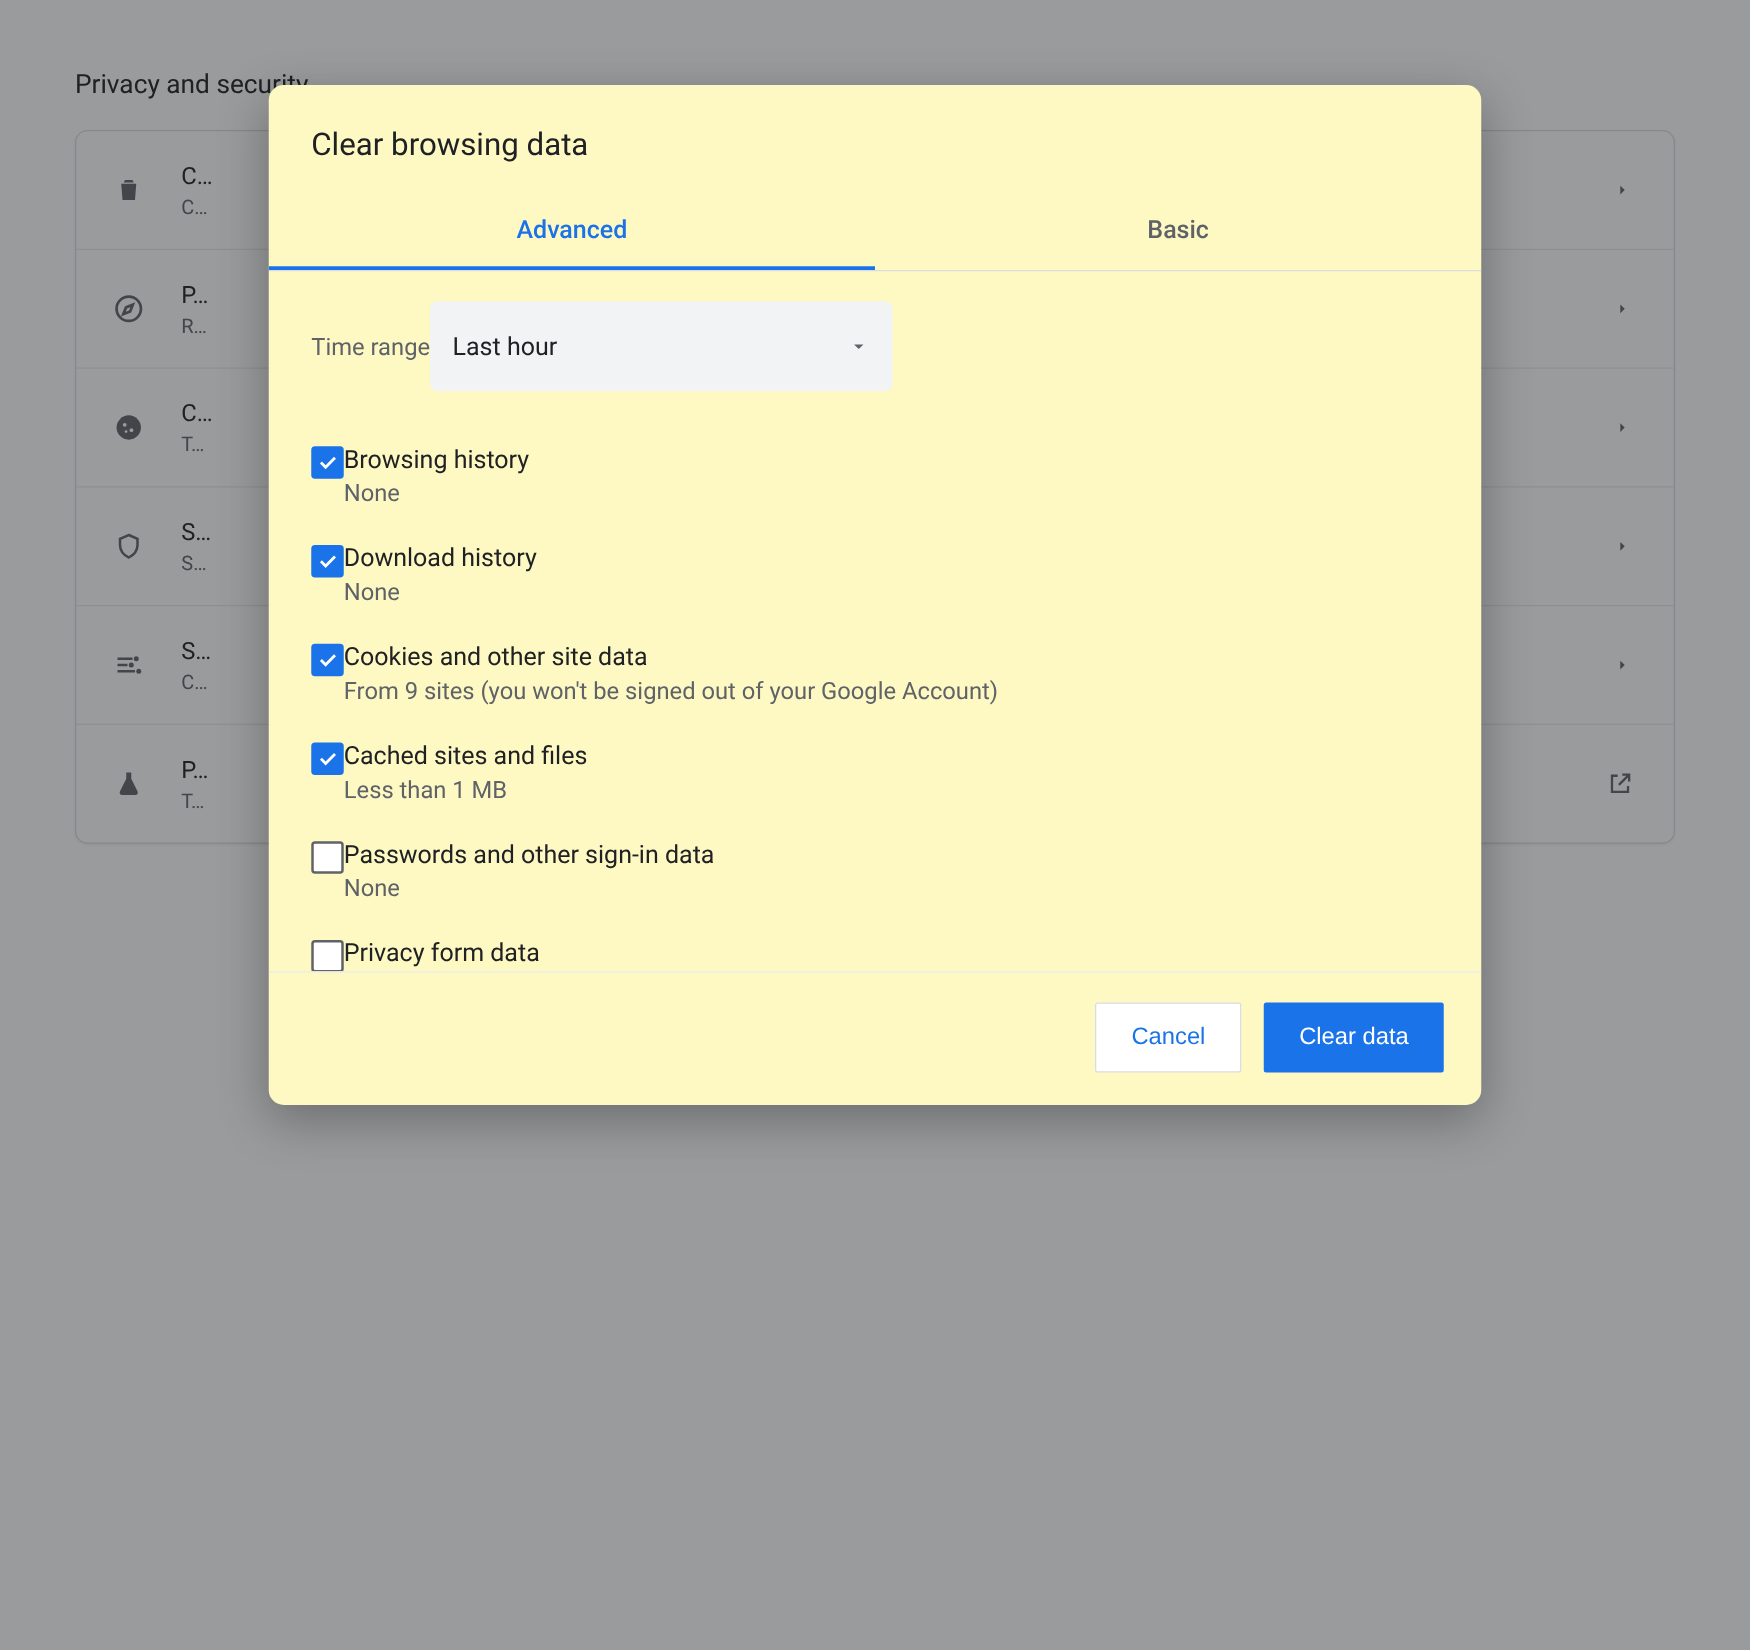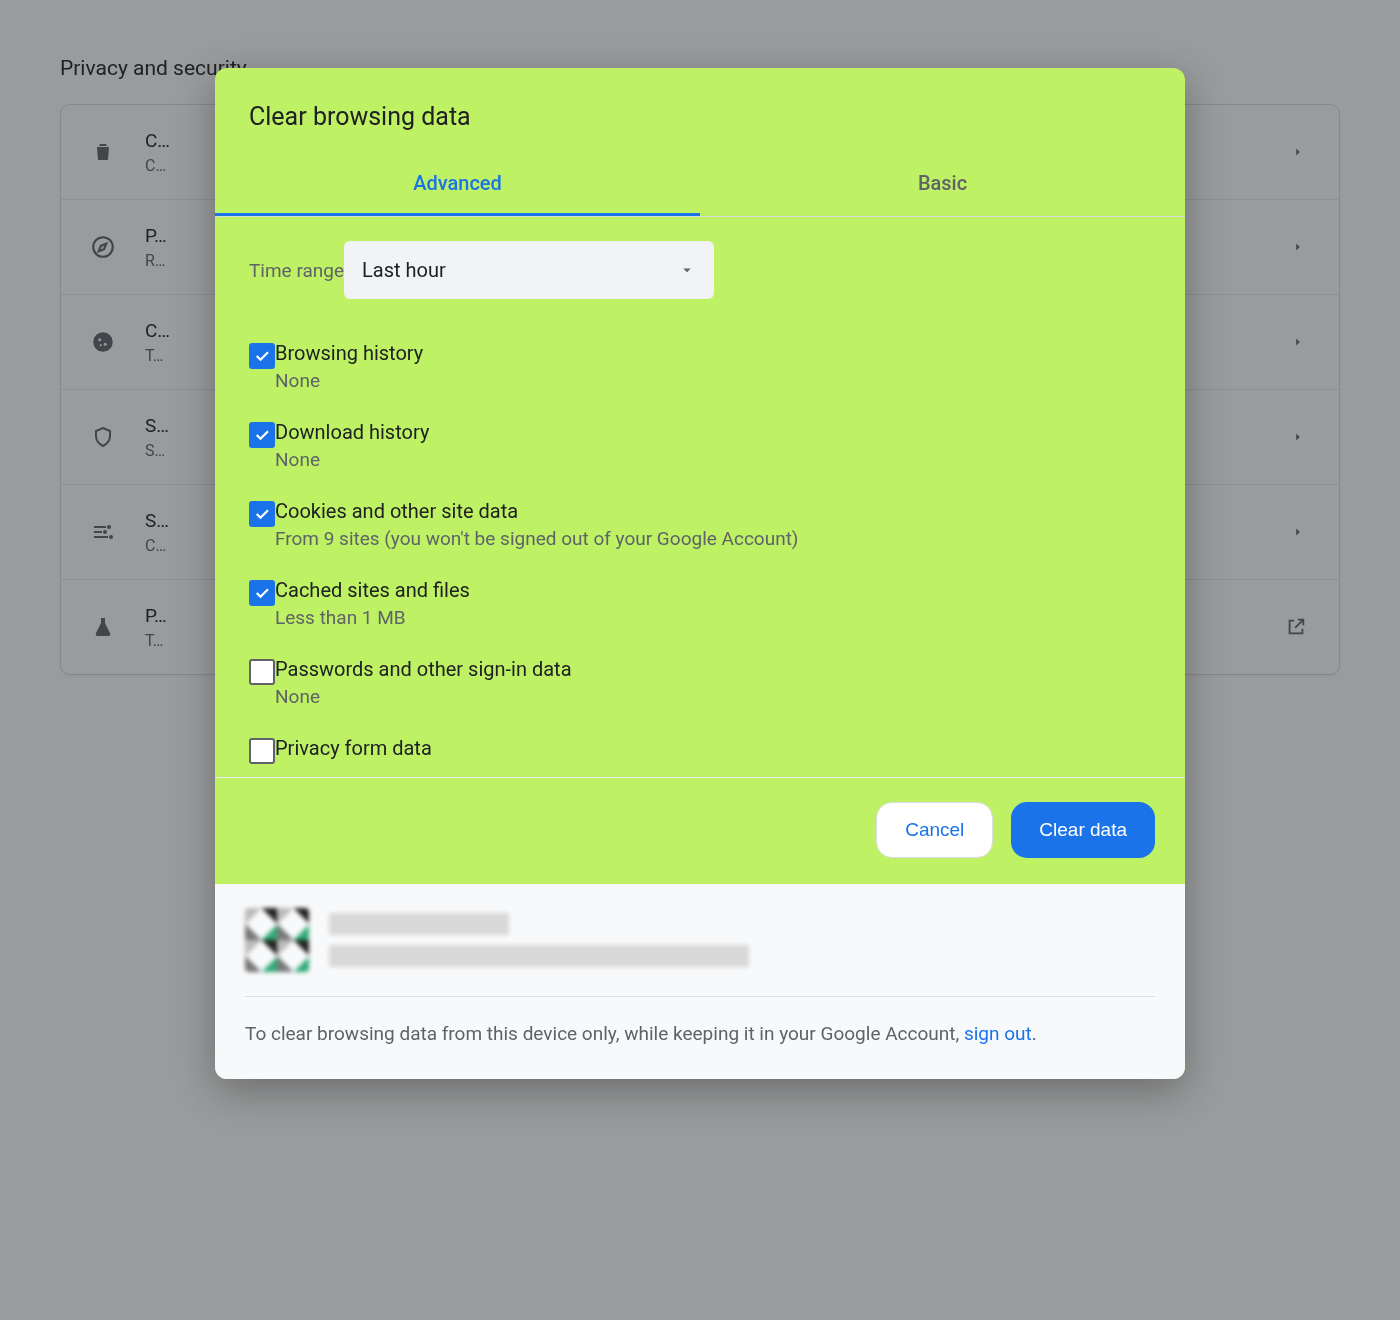--- a/index.html
+++ b/index.html
@@ -54,21 +54,21 @@
     position: absolute;
     inset: 0;
     background: rgba(32,33,36,0.45);
     display:flex;
     justify-content:center;
   }
   .dialog {
     position:absolute;
     top: 68px;
     width: 970px;
-    background:#bef264;
+    background:#fef9c3;
     border-radius: 12px;
     box-shadow: 0 12px 40px rgba(0,0,0,.3);
     display:flex;
     flex-direction:column;
     overflow:hidden;
   }
   .dlg-title {
     font-size: 25px;
     font-weight: 400;
     color:#202124;
@@ -98,21 +98,21 @@
     overflow:hidden;
   }
   .range-row {
     display:flex;
     align-items:center;
     margin-bottom: 28px;
   }
   .range-label { font-size:19px; color:#5f6368; }
   .select {
     display:flex; align-items:center; justify-content:space-between;
-    width: 370px; height: 58px;
+    width: 370px; height: 72px;
     background:#f1f3f4;
     border-radius:6px;
     padding: 0 18px;
     font-size:20px;
     color:#202124;
     cursor:pointer;
   }
   .select svg { width:18px; height:18px; color:#5f6368; }
 
   .chk-row {
@@ -140,21 +140,21 @@
   .actions {
     display:flex;
     justify-content:flex-end;
     gap: 18px;
     padding: 24px 30px 26px 30px;
     border-top:1px solid #e8eaed;
   }
   .btn {
     height:56px;
     padding: 0 28px;
-    border-radius:16px;
+    border-radius:2px;
     font-size:19px;
     font-weight:500;
     display:flex; align-items:center; justify-content:center;
     cursor:pointer;
     border:none;
   }
   .btn-secondary {
     background:#fff;
     color:#1a73e8;
     border:1px solid #dadce0;
@@ -399,26 +399,14 @@
             </div>
           </div>
         </div>
     </div>
 
     <div class="actions">
       <button class="btn btn-secondary">Cancel</button>
       <button class="btn btn-primary">Clear data</button>
     </div>
 
-    <div class="footer-panel">
-      <div class="account-row">
-        <div class="avatar"></div>
-        <div class="account-lines">
-          <div class="redact w1"></div>
-          <div class="redact w2"></div>
-        </div>
-      </div>
-      <div class="footer-note">
-        <span>To clear browsing data from this device only, while keeping it in your Google Account, </span><a>sign out</a><span>.</span>
-      </div>
-    </div>
   </div>
 </div>
 
 </body></html>

